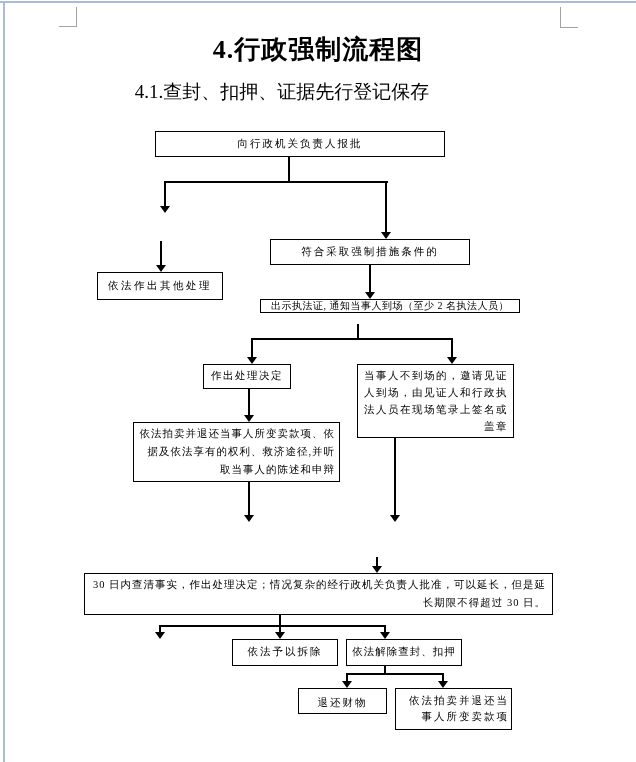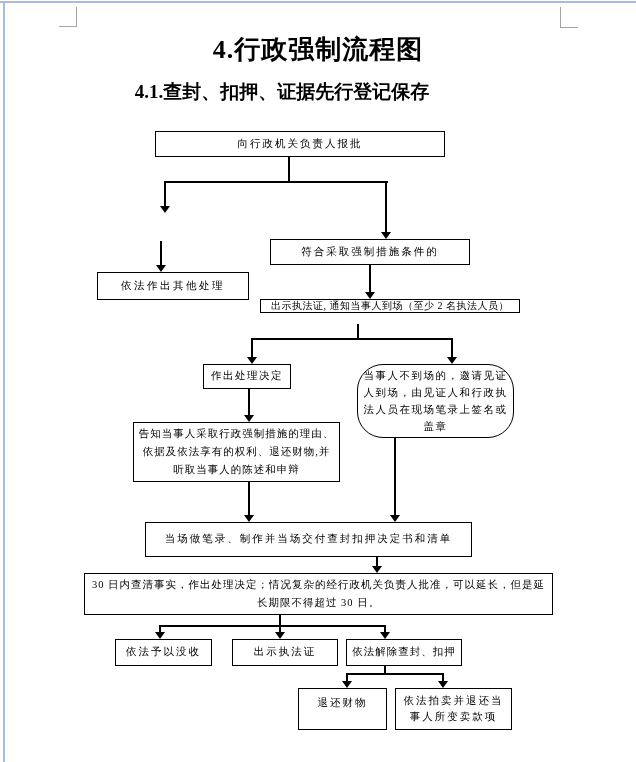--- a/index.html
+++ b/index.html
@@ -10,65 +10,63 @@
   }
   .edge-top  { position:absolute; left:0; top:1px; width:636px; height:2px; background:#a9bdd8; }
   .edge-left { position:absolute; left:3px; top:1px; width:2px; height:761px; background:#a9bdd8; }
   .mark-tl { position:absolute; left:59px; top:7px; width:18px; height:20px;
              border-right:1px solid #a3a3a3; border-bottom:1px solid #a3a3a3; }
   .mark-tr { position:absolute; left:560px; top:7px; width:18px; height:21px;
              border-left:1px solid #a3a3a3; border-bottom:1px solid #a3a3a3; }
   .title    { position:absolute; left:0; top:32px; width:636px; text-align:center;
               font-size:26px; font-weight:bold; letter-spacing:1px; }
   .subtitle { position:absolute; left:0; top:79px; width:564px; text-align:center;
-              font-size:19px; font-weight:bold; }
+              font-size:19px; font-weight:normal; }
   .node {
     position:absolute; border:1px solid #000; background:#fff;
-    display:flex; align-items:center; justify-content:center; text-align:center;
+    display:flex; align-items:center; justify-content:center; text-align:right;
     font-size:10.5px; letter-spacing:2px; line-height:1.6; padding:1px 3px;
   }
   .v { position:absolute; width:2px; background:#000; }
   .h { position:absolute; height:2px; background:#000; }
   .arr { position:absolute; width:0; height:0;
          border-left:5px solid transparent; border-right:5px solid transparent;
          border-top:7px solid #000; }
   
   .n-cert   { letter-spacing:0.5px; white-space:nowrap; font-size:10px; }
-  .n-absent { letter-spacing:1.5px; line-height:1.62; padding:3px 5px;border-radius:26px; }
+  .n-absent { letter-spacing:1.5px; line-height:1.62; padding:3px 5px; }
   .n-inform { letter-spacing:1px;   line-height:1.7;  padding:2px 4px; }
   .n-days   { letter-spacing:1px;   line-height:1.7;  padding:2px 6px; }
   .n-return { align-items:flex-start; padding-top:6px; }
   .n-auction{ line-height:1.55; padding:2px 2px; }
 </style>
 </head>
 <body>
 
 <div class="page">
 
   <div class="edge-top"></div>
   <div class="edge-left"></div>
   <div class="mark-tl"></div>
   <div class="mark-tr"></div>
 
   <div class="title">4.行政强制流程图</div>
   <div class="subtitle">4.1.查封、扣押、证据先行登记保存</div>
 
   <div class="node" style="left:155px;top:131px;width:290px;height:26px">向行政机关负责人报批</div>
   <div class="node" style="left:270px;top:239px;width:200px;height:26px">符合采取强制措施条件的</div>
-  <div class="node" style="left:97px;top:272px;width:152px;height:28px;letter-spacing:2.5px">依法作出其他处理</div>
+  <div class="node" style="left:97px;top:272px;width:126px;height:28px;letter-spacing:2.5px">依法作出其他处理</div>
   <div class="node n-cert" style="left:260px;top:299px;width:260px;height:14px">出示执法证, 通知当事人到场（至少 2 名执法人员）</div>
   <div class="node" style="left:203px;top:364px;width:88px;height:25px;letter-spacing:1.5px">作出处理决定</div>
   <div class="node n-absent" style="left:357px;top:364px;width:157px;height:74px">当事人不到场的，邀请见证人到场，由见证人和行政执法人员在现场笔录上签名或盖章</div>
-  <div class="node n-inform" style="left:133px;top:422px;width:207px;height:60px">告知当事人采取行政强制措施的理由、依据及依法享有的权利、退还财物,并听取当事人的陈述和申辩</div>
-  <div class="node" style="left:145px;top:522px;width:327px;height:35px">当场做笔录、制作并当场交付查封扣押决定书和清单</div>
+  <div class="node n-inform" style="left:133px;top:422px;width:207px;height:60px">依法拍卖并退还当事人所变卖款项、依据及依法享有的权利、救济途径,并听取当事人的陈述和申辩</div>
   <div class="node n-days" style="left:84px;top:573px;width:469px;height:42px">30 日内查清事实，作出处理决定；情况复杂的经行政机关负责人批准，可以延长，但是延长期限不得超过 30 日。</div>
-  <div class="node" style="left:115px;top:639px;width:97px;height:27px">依法予以没收</div>
-  <div class="node" style="left:232px;top:639px;width:106px;height:27px">出示执法证</div>
+  <div class="node" style="left:232px;top:639px;width:106px;height:27px">依法予以拆除</div>
   <div class="node" style="left:346px;top:639px;width:116px;height:27px;letter-spacing:1px">依法解除查封、扣押</div>
-  <div class="node n-return" style="left:298px;top:688px;width:89px;height:42px">退还财物</div>
+  <div class="node n-return" style="left:298px;top:688px;width:89px;height:26px">退还财物</div>
   <div class="node n-auction" style="left:395px;top:688px;width:117px;height:42px">依法拍卖并退还当事人所变卖款项</div>
 
   <div class="v" style="left:288px;top:157px;height:25px"></div>
   <div class="h" style="left:164px;top:181px;width:224px"></div>
   <div class="v" style="left:164px;top:181px;height:26px"></div>
   <div class="arr" style="left:160px;top:206px"></div>
   <div class="v" style="left:385px;top:181px;height:52px"></div>
   <div class="arr" style="left:381px;top:232px"></div>
   <div class="v" style="left:160px;top:241px;height:26px"></div>
   <div class="arr" style="left:156px;top:265px"></div>

